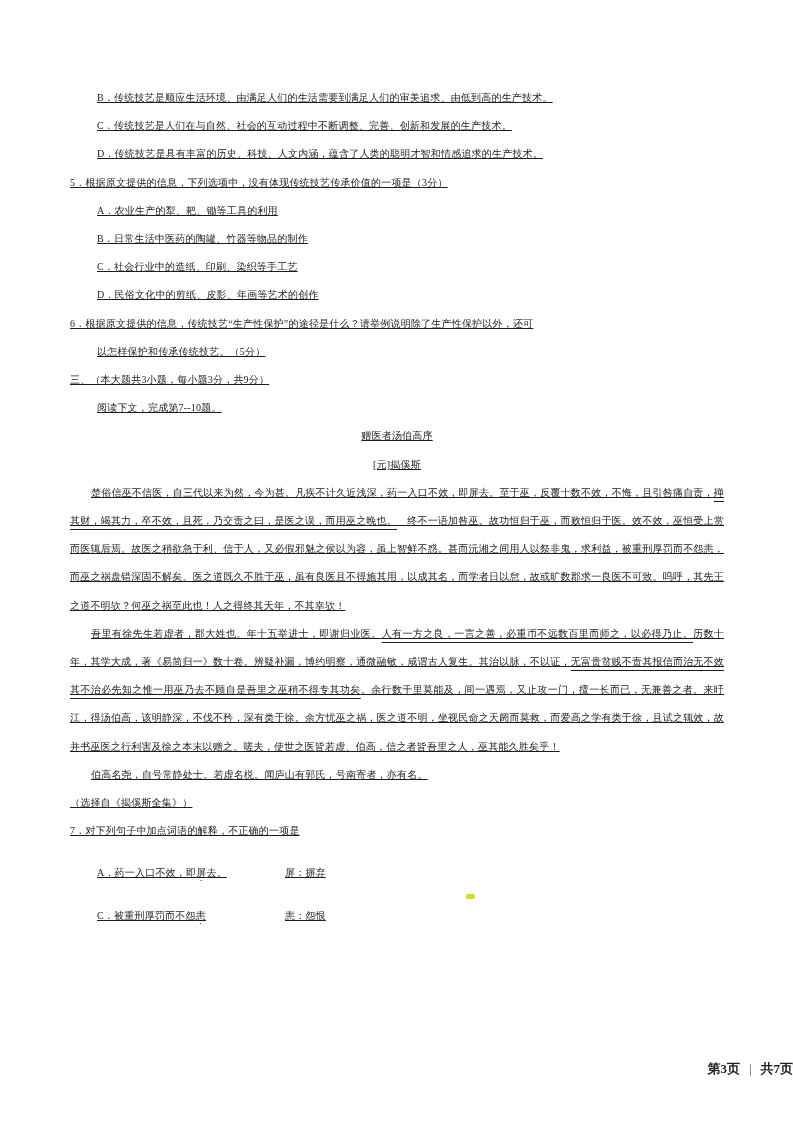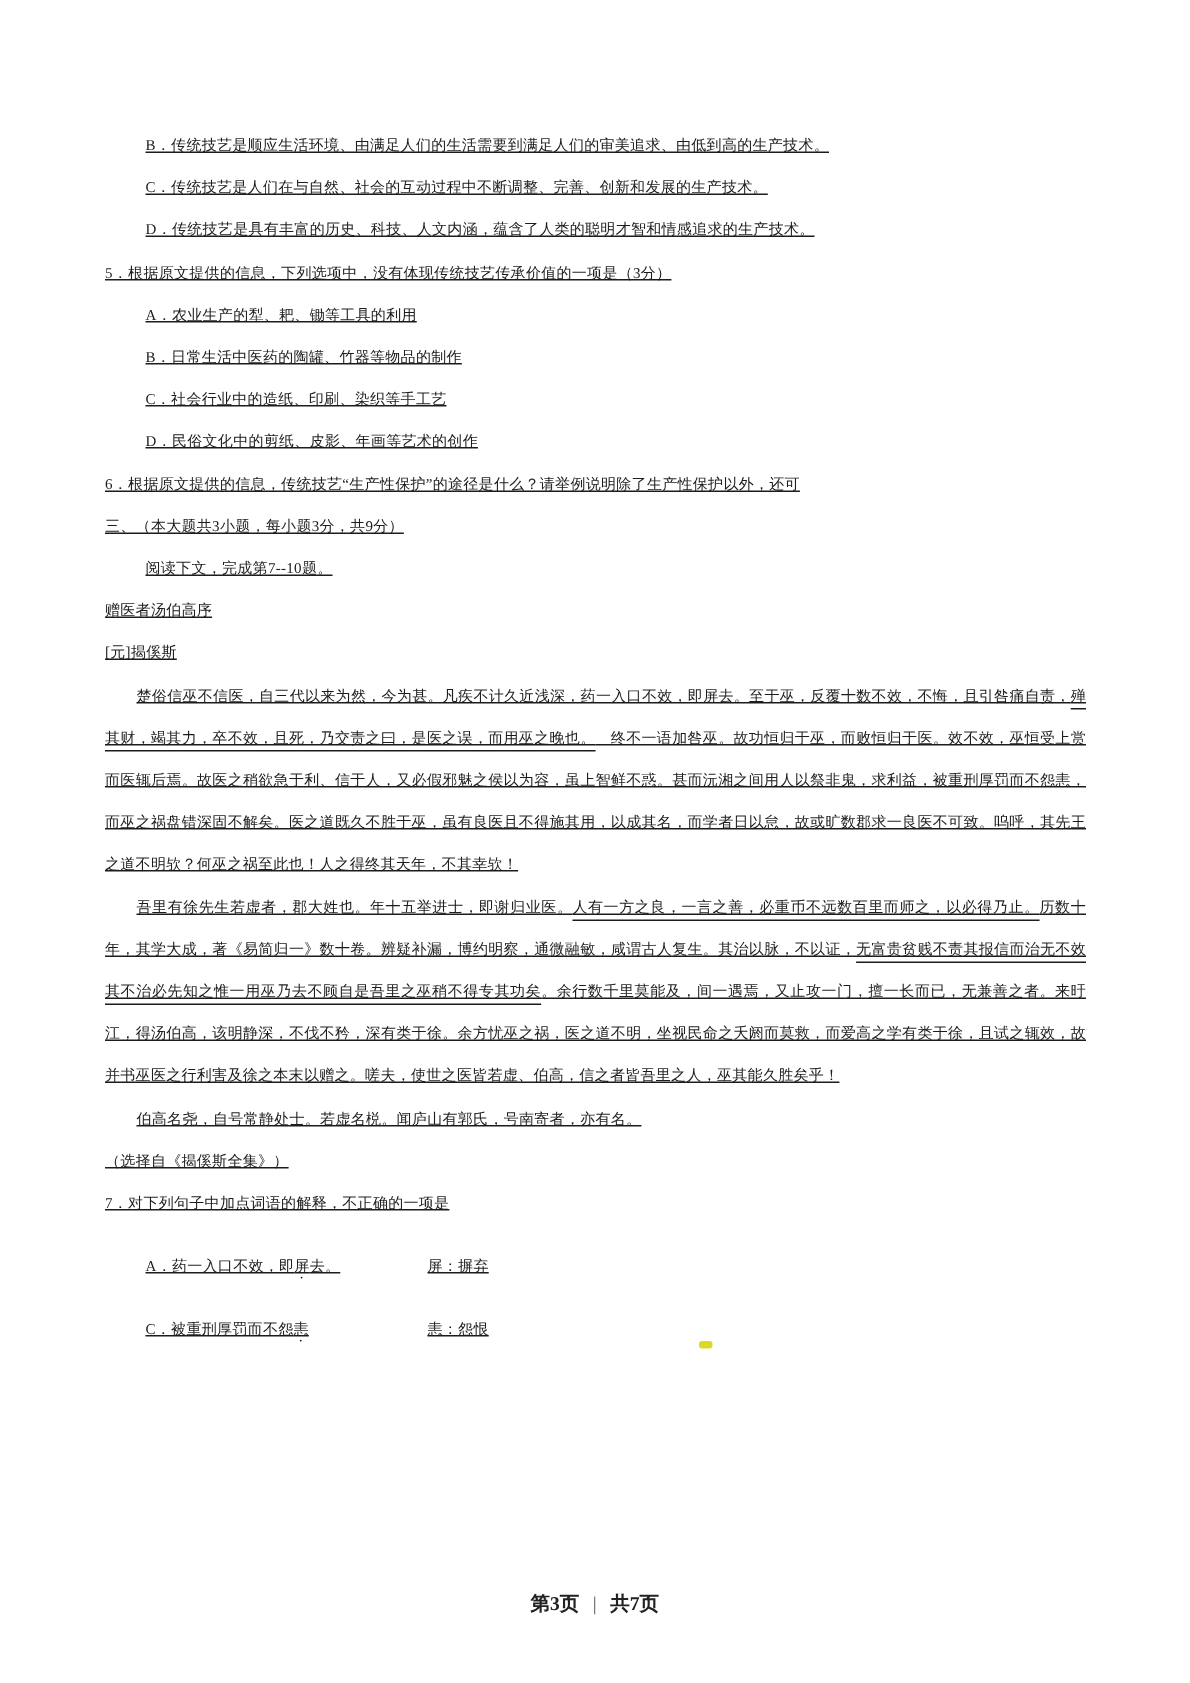--- a/index.html
+++ b/index.html
@@ -18,35 +18,35 @@
     width: 654px;
     font-size: 10px;
     line-height: 28.2px;
     letter-spacing: 0.2px;
     text-decoration: underline;
   }
   .line { white-space: nowrap; }
   .opt { padding-left: 27px; }
   .para { text-align: justify; text-indent: 2.1em; }
   .u { text-decoration: underline; text-underline-offset: 5px; text-decoration-thickness: 1px; }
-  .center { }
+  .center { text-align: center; }
   .right { text-align: left; }
   .em-dot {
     -webkit-text-emphasis: filled dot;
     -webkit-text-emphasis-position: under right;
     text-emphasis: filled dot;
     text-emphasis-position: under right;
   }
   .q7-row { display: flex; padding-left: 27px; margin-top: 14px; }
   .q7-sentence { width: 188px; white-space: nowrap; }
   .q7-gloss { white-space: nowrap; }
   .footer {
     position: absolute;
     left: 0; right: 0; top: 1060px;
-    text-align: center;
+    text-align: right;
     font-size: 13px;
     font-weight: 600;
     color: #222222;
   }
   .footer .sep { margin: 0 9px; font-weight: 400; color: #555; }
   .highlight-dot {
     position: absolute;
     left: 466px; top: 894px;
     width: 9px; height: 5px;
     border-radius: 2px;
@@ -63,20 +63,21 @@
     <div class="line opt">C．传统技艺是人们在与自然、社会的互动过程中不断调整、完善、创新和发展的生产技术。</div>
     <div class="line opt">D．传统技艺是具有丰富的历史、科技、人文内涵，蕴含了人类的聪明才智和情感追求的生产技术。</div>
 
     <div class="line">5．根据原文提供的信息，下列选项中，没有体现传统技艺传承价值的一项是（3分）</div>
     <div class="line opt">A．农业生产的犁、耙、锄等工具的利用</div>
     <div class="line opt">B．日常生活中医药的陶罐、竹器等物品的制作</div>
     <div class="line opt">C．社会行业中的造纸、印刷、染织等手工艺</div>
     <div class="line opt">D．民俗文化中的剪纸、皮影、年画等艺术的创作</div>
 
     <div class="line">6．根据原文提供的信息，传统技艺“生产性保护”的途径是什么？请举例说明除了生产性保护以外，还可</div>
+    <div class="line opt">以怎样保护和传承传统技艺。（5分）</div>
 
     <div class="line">三、（本大题共3小题，每小题3分，共9分）</div>
     <div class="line opt">阅读下文，完成第7--10题。</div>
 
     <div class="line center">赠医者汤伯高序</div>
     <div class="line center">[元]揭傒斯</div>
 
     <p class="para"><span>楚俗信巫不信医，自三代以来为然，今为甚。凡疾不计久近浅深，药一入口不效，即屏去。至于巫，反覆十数不效，不悔，且引咎痛自责，</span><span class="u">殚其财，竭其力，卒不效，且死，乃交责之曰，是医之误，而用巫之晚也。</span><span>　终不一语加咎巫。故功恒归于巫，而败恒归于医。效不效，巫恒受上赏而医辄后焉。故医之稍欲急于利、信于人，又必假邪魅之侯以为容，虽上智鲜不惑。甚而沅湘之间用人以祭非鬼，求利益，被重刑厚罚而不怨恚，而巫之祸盘错深固不解矣。医之道既久不胜于巫，虽有良医且不得施其用，以成其名，而学者日以怠，故或旷数郡求一良医不可致。呜呼，其先王之道不明欤？何巫之祸至此也！人之得终其天年，不其幸欤！</span></p>
 
     <p class="para"><span>吾里有徐先生若虚者，郡大姓也。年十五举进士，即谢归业医。</span><span class="u">人有一方之良，一言之善，必重币不远数百里而师之，以必得乃止。</span><span>历数十年，其学大成，著《易简归一》数十卷。辨疑补漏，博约明察，通微融敏，咸谓古人复生。其治以脉，不以证，</span><span class="u">无富贵贫贱不责其报信而治无不效其不治必先知之惟一用巫乃去不顾自是吾里之巫稍不得专其功矣</span><span>。余行数千里莫能及，间一遇焉，又止攻一门，擅一长而已，无兼善之者。来旴江，得汤伯高，该明静深，不伐不矜，深有类于徐。余方忧巫之祸，医之道不明，坐视民命之夭阏而莫救，而爱高之学有类于徐，且试之辄效，故并书巫医之行利害及徐之本末以赠之。嗟夫，使世之医皆若虚、伯高，信之者皆吾里之人，巫其能久胜矣乎！</span></p>

